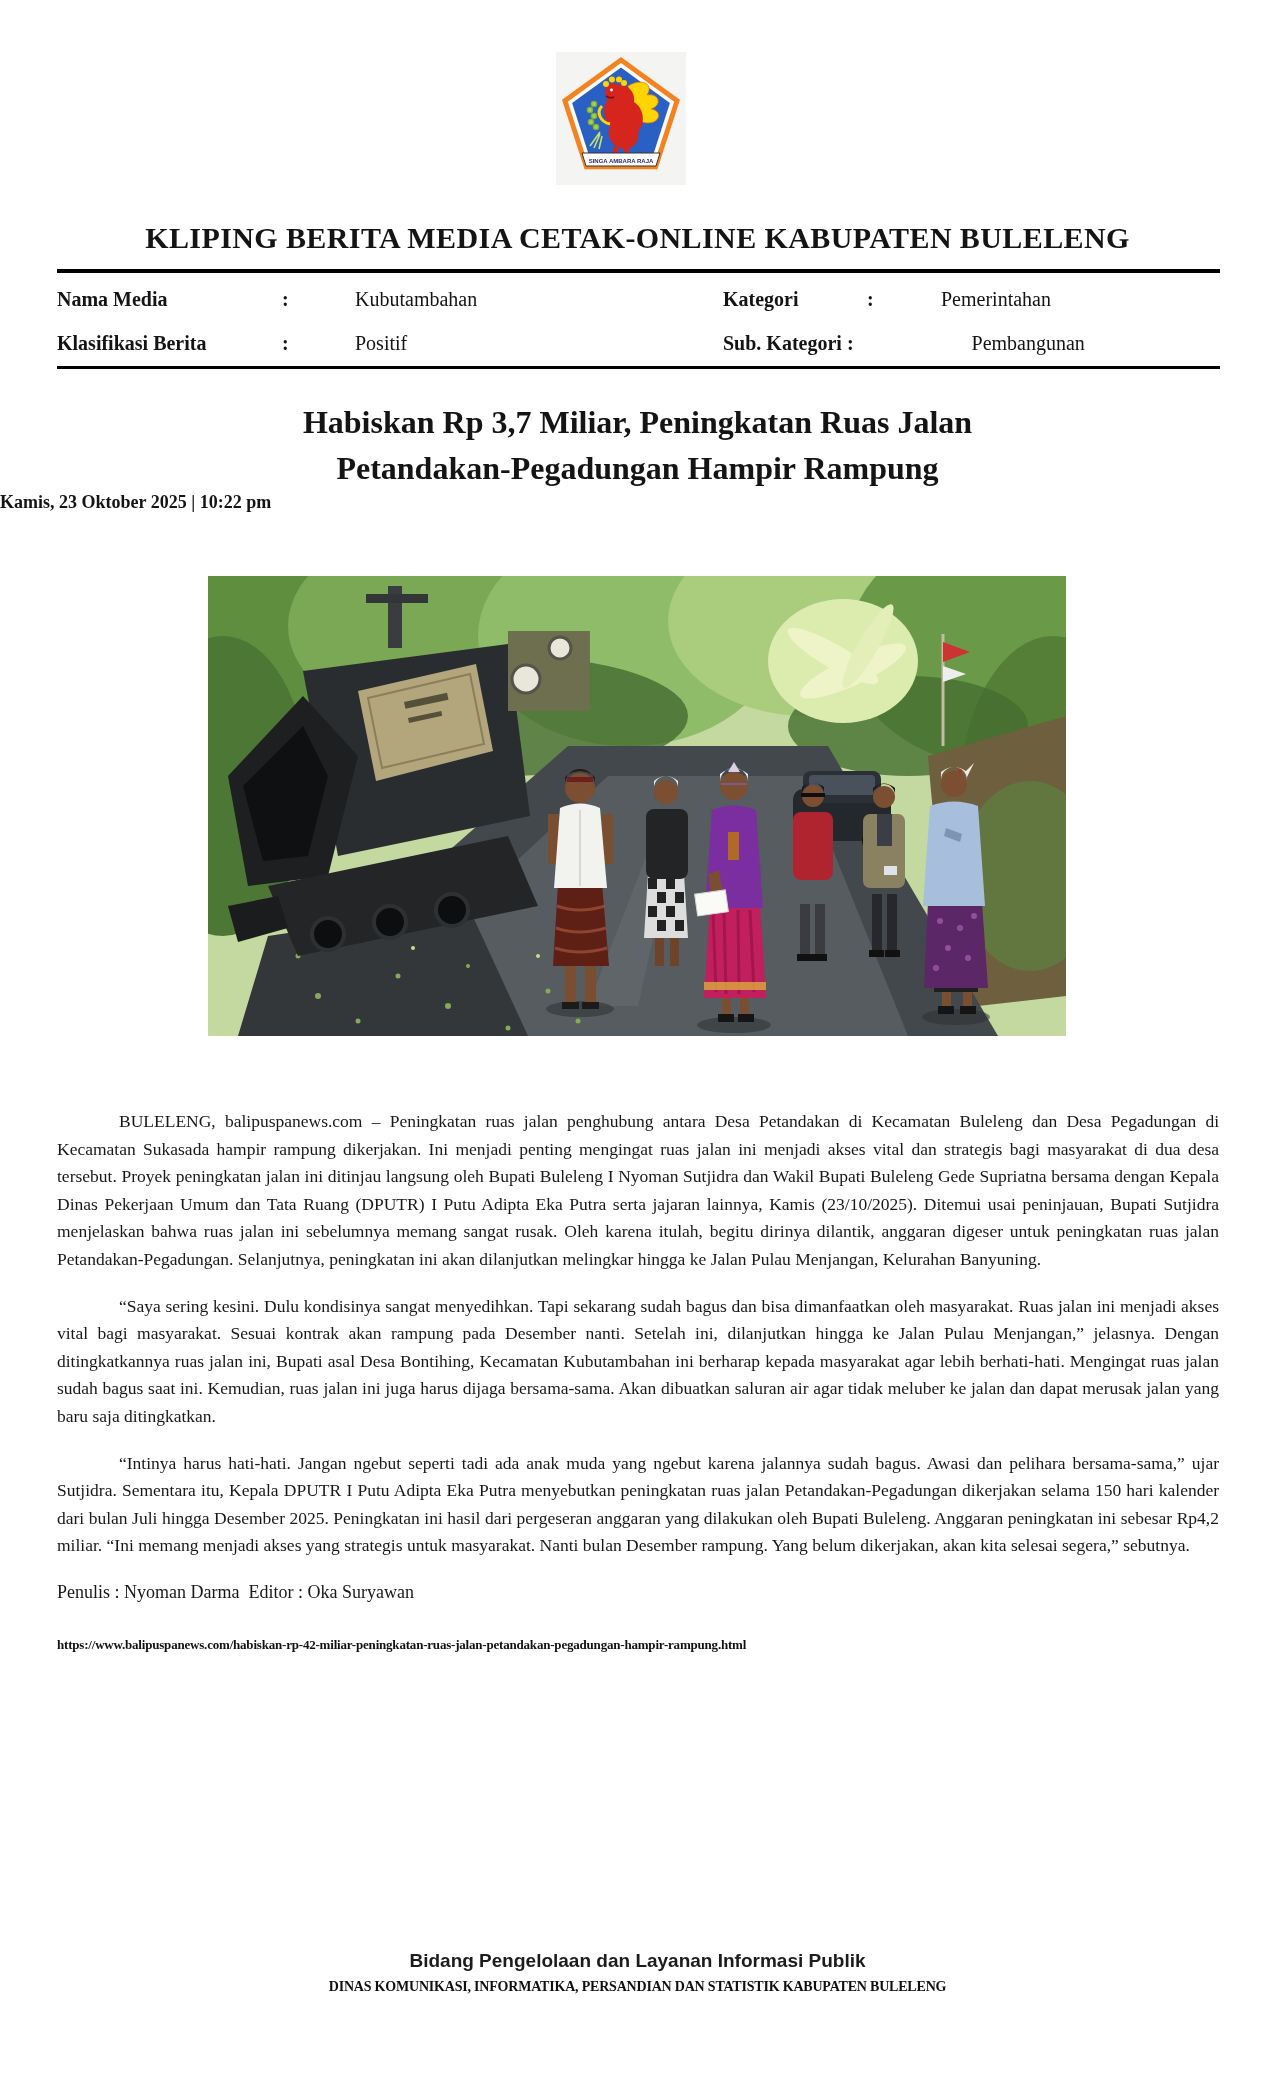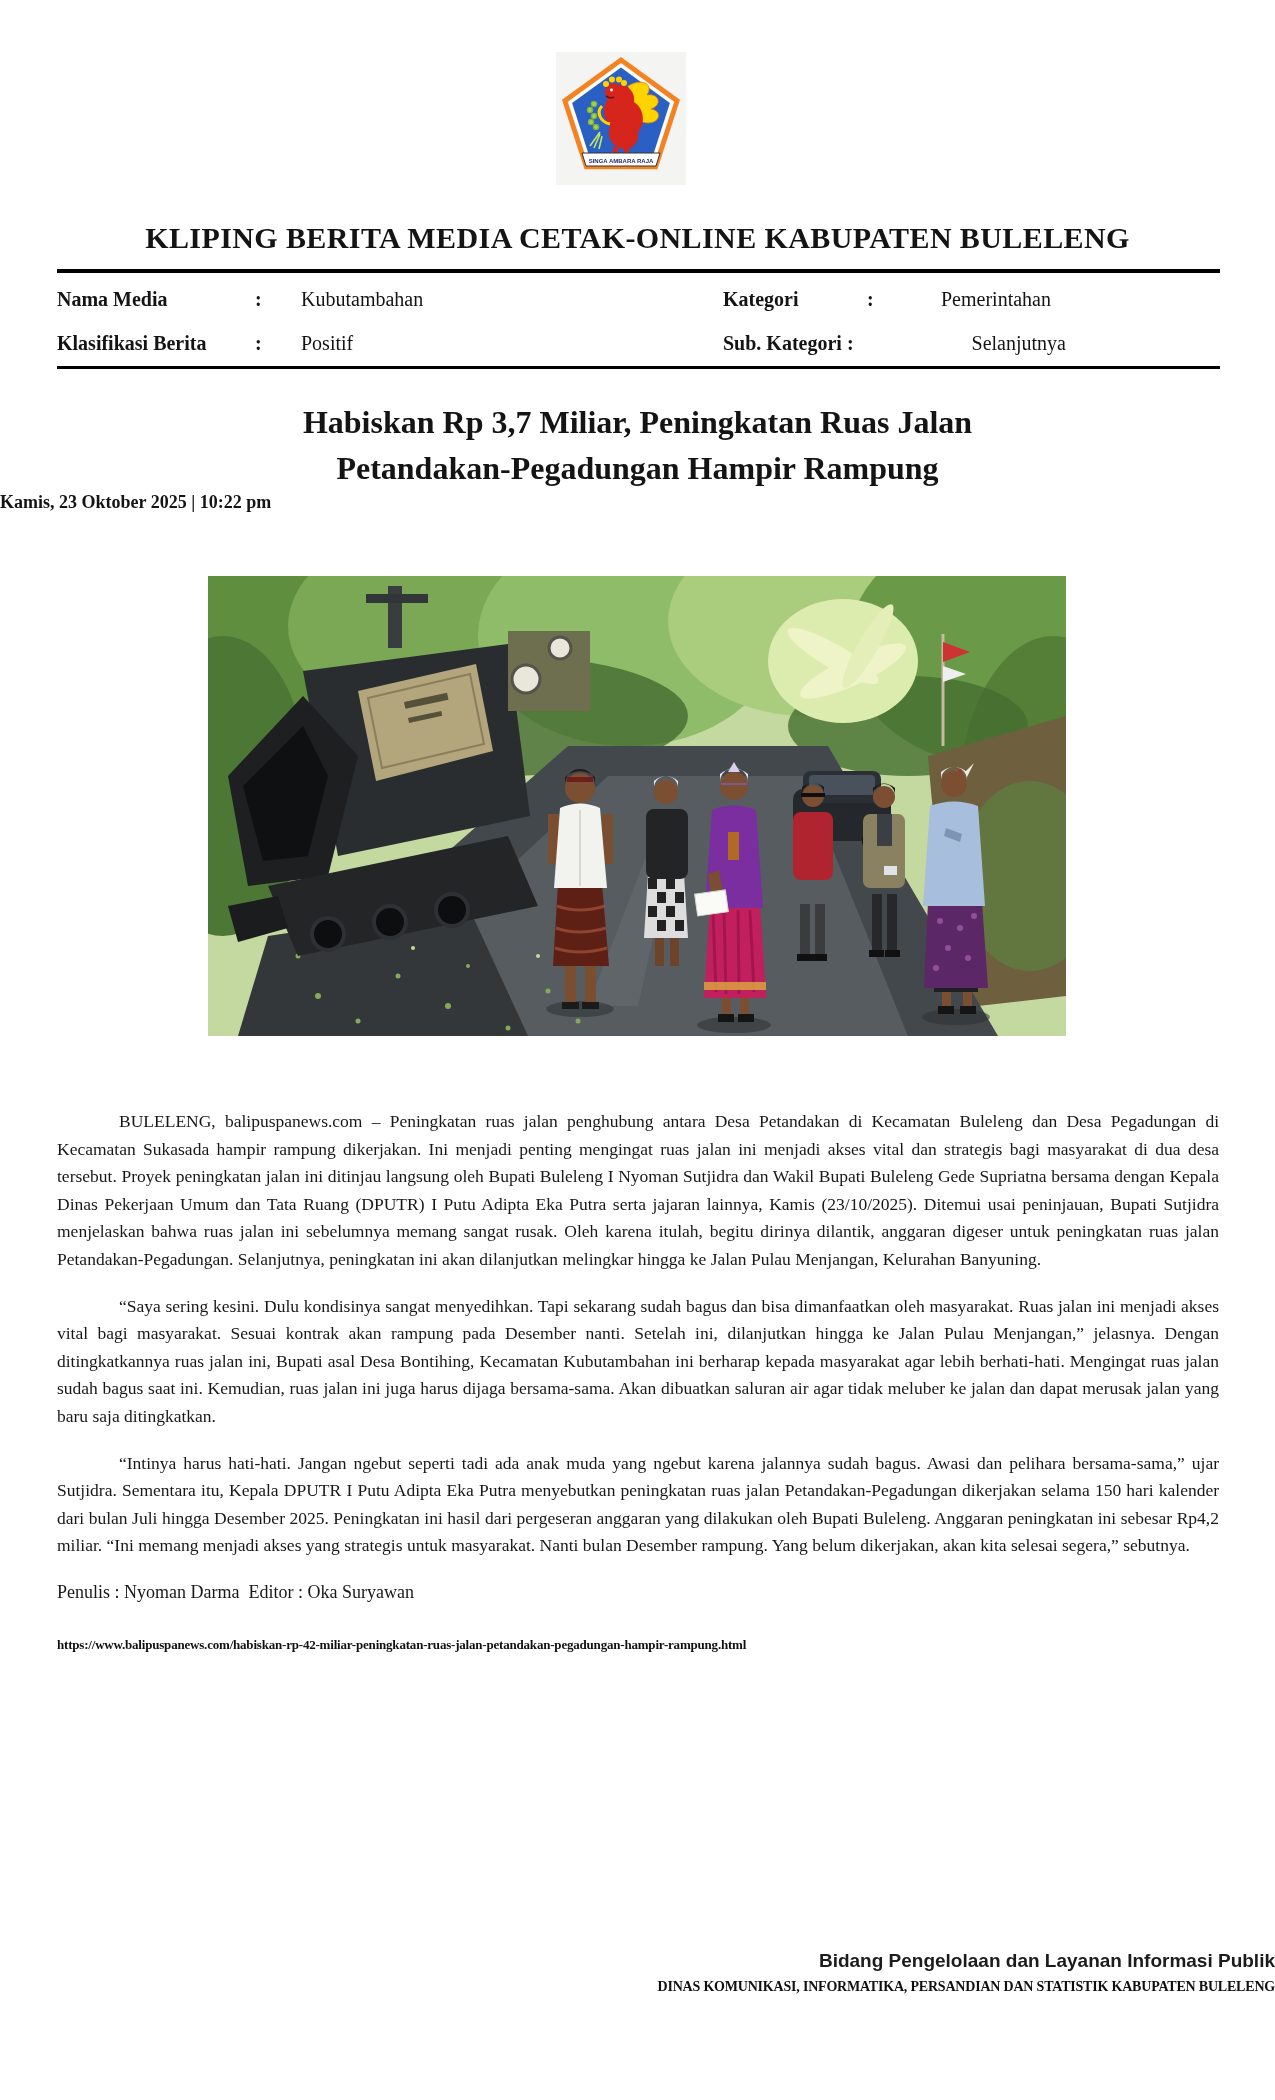--- a/index.html
+++ b/index.html
@@ -10,21 +10,21 @@
   .logo-box{position:absolute;left:556px;top:52px;width:130px;height:133px;}
   .main-title{position:absolute;left:0;right:0;top:221px;text-align:center;
               font-size:30px;font-weight:bold;letter-spacing:.4px;white-space:nowrap;}
   .rule{position:absolute;left:57px;right:55px;background:#000;}
   .rule.top{top:269px;height:4px;}
   .rule.bottom{top:366px;height:3px;}
 
   
   .meta{position:absolute;left:57px;right:55px;top:277px;font-size:20px;}
   .meta-row{display:flex;height:44px;align-items:center;}
-  .m-left{flex:0 0 666px;display:flex;align-items:flex-start;}
+  .m-left{flex:0 0 666px;display:flex;align-items:flex-start;gap:27px;}
   .m-left .lbl{flex:0 0 198px;font-weight:bold;}
   .m-left .col{flex:0 0 34px;font-weight:bold;}
   .m-right{flex:1;display:flex;align-items:baseline;gap:44px;}
   .m-right .lbl{min-width:100px;font-weight:bold;}
   .m-right .col{width:24px;font-weight:bold;}
   .m-right .val{padding-left:6px;}
   .m-left .val{padding-left:12px;}
 
   
   .article-title{position:absolute;left:0;right:0;top:399px;text-align:center;
@@ -38,21 +38,21 @@
 
   
   .body-text{position:absolute;left:57px;right:56px;top:1108px;font-size:17.5px;
              line-height:27.6px;text-align:justify;color:#181818;}
   .body-text p{margin:0 0 19px 0;text-indent:62px;}
   .byline{margin-top:8px;font-size:18px;white-space:pre-wrap;}
   .article-url{margin-top:24px;font-weight:bold;font-size:13px;letter-spacing:-.2px;
                color:#111;text-decoration:none;display:block;}
 
   
-  .footer{position:absolute;left:0;right:0;top:1950px;text-align:right;}
+  .footer{position:absolute;left:0;right:0;top:1950px;text-align:center;}
   .footer-line1{font-family:"Liberation Sans", sans-serif;font-size:19px;font-weight:600;
                 color:#1c1c1c;margin-bottom:7px;}
   .footer-line2{font-size:14px;font-weight:bold;letter-spacing:-.2px;color:#101010;}
 </style>
 </head>
 <body>
 
 <div class="page">
 
   <div class="logo-box" role="img" aria-label="Lambang Kabupaten Buleleng: singa bersayap merah-kuning dalam perisai segi lima biru berbingkai oranye">
@@ -111,21 +111,21 @@
     </div>
     <div class="meta-row">
       <div class="m-left">
         <span class="lbl">Klasifikasi Berita</span>
         <span class="col">:</span>
         <span class="val">Positif</span>
       </div>
       <div class="m-right">
         <span class="lbl">Sub. Kategori :</span>
         <span class="col"></span>
-        <span class="val">Selanjutnya</span>
+        <span class="val">Pembangunan</span>
       </div>
     </div>
   </div>
 
   <div class="rule bottom"></div>
 
   <div class="article-title">
     <div>Habiskan Rp 3,7 Miliar, Peningkatan Ruas Jalan</div>
     <div>Petandakan-Pegadungan Hampir Rampung</div>
   </div>

